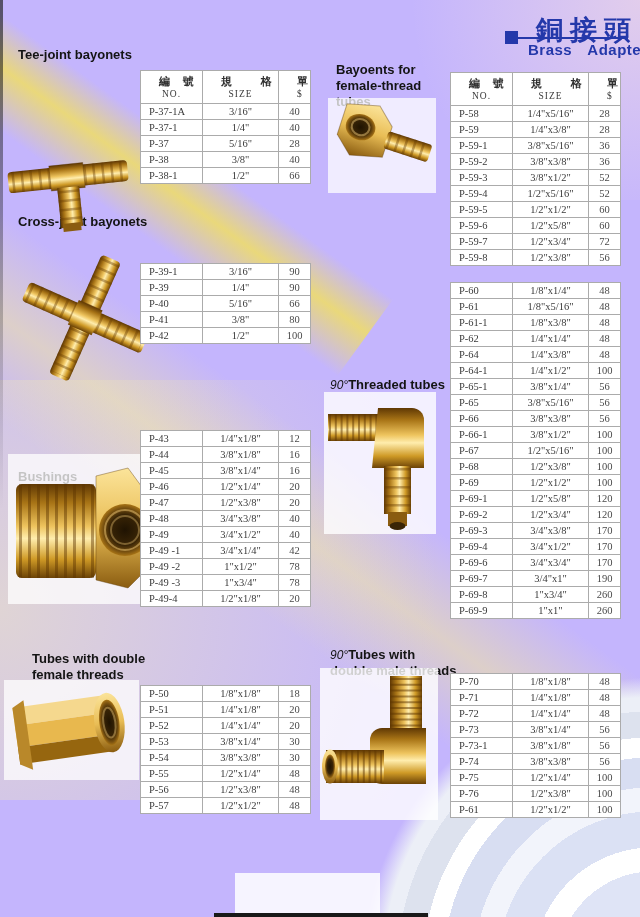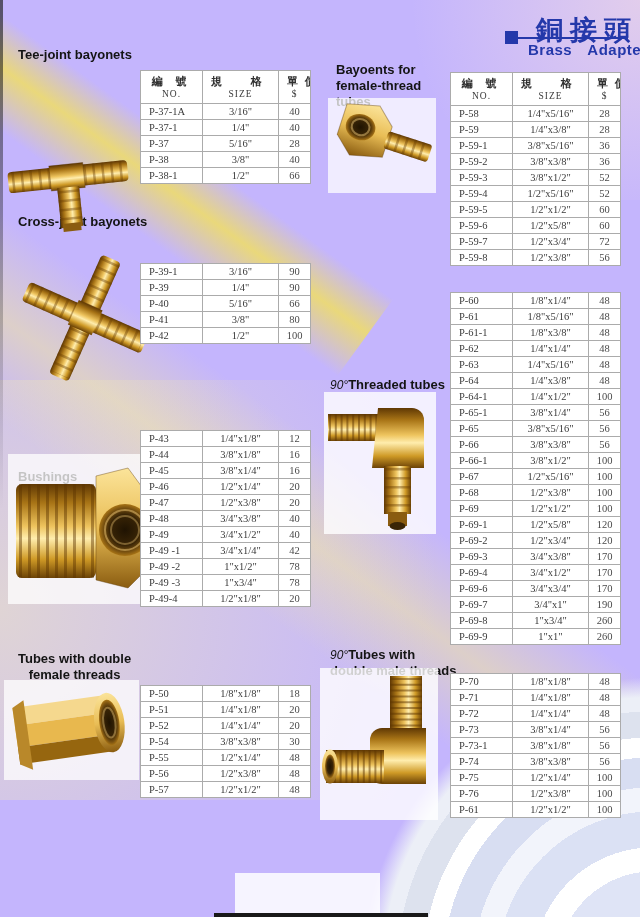--- a/index.html
+++ b/index.html
@@ -40,21 +40,21 @@
   .sec-label .l2:empty{display:none;}
 
   
   table.ptable{position:absolute;border-collapse:collapse;table-layout:fixed;width:170px;
     background:#ffffff;font-family:"Liberation Serif",serif;}
   .ptable td,.ptable th{border:1px solid #ababab;overflow:hidden;white-space:nowrap;}
   .ptable td{height:15px;font-size:10.5px;color:#3a3a3a;line-height:15px;padding:0 3px;}
   .ptable td:nth-child(1){text-align:left;padding-left:8px;}
   .ptable td:nth-child(2){text-align:center;}
   .ptable td:nth-child(3){text-align:center;color:#4a4a4a;}
-  .ptable th{height:30px;font-weight:bold;padding:1px 8px;}
+  .ptable th{height:30px;font-weight:bold;padding:1px 18px;}
   .ptable th .zh{font-size:11px;color:#2f2f2f;letter-spacing:5px;line-height:13px;}
   .ptable th:nth-child(2) .zh{letter-spacing:13px;}
   .ptable th:nth-child(3) .zh{letter-spacing:2px;}
   .ptable th .en{font-size:9.5px;font-weight:normal;color:#3a3a3a;line-height:12px;letter-spacing:1px;}
   col.c-no{width:62px;} col.c-size{width:76px;} col.c-price{width:32px;}
 
   .photo{position:absolute;}
 </style>
 </head>
 <body>
@@ -80,21 +80,21 @@
 
   </div>
   <div class="sec-label" style="left:18px;top:214px;">
     <div class="l1"><span>Cross-joint bayonets</span></div>
 
   </div>
   <div class="sec-label" style="left:18px;top:425px;margin-top:44px;">
     <div class="l1"><span>Bushings</span></div>
 
   </div>
-  <div class="sec-label" style="left:18px;top:651px;text-align:center;">
+  <div class="sec-label" style="left:32px;top:651px;">
     <div class="l1"><span>Tubes with double</span></div>
     <div class="l2">female threads</div>
   </div>
   <div class="sec-label" style="left:336px;top:62px;width:120px;">
     <div class="l1"><span>Bayoents for</span></div>
     <div class="l2">female-thread tubes</div>
   </div>
   <div class="sec-label" style="left:330px;top:377px;">
     <div class="l1"><span class="deg">90°</span><span>Threaded tubes</span></div>
 
@@ -379,20 +379,25 @@
           <td>P-51</td>
           <td>1/4"x1/8"</td>
           <td>20</td>
         </tr>
         <tr>
           <td>P-52</td>
           <td>1/4"x1/4"</td>
           <td>20</td>
         </tr>
         <tr>
+          <td>P-53</td>
+          <td>3/8"x1/4"</td>
+          <td>30</td>
+        </tr>
+        <tr>
           <td>P-54</td>
           <td>3/8"x3/8"</td>
           <td>30</td>
         </tr>
         <tr>
           <td>P-55</td>
           <td>1/2"x1/4"</td>
           <td>48</td>
         </tr>
         <tr>
@@ -477,21 +482,21 @@
           <td>72</td>
         </tr>
         <tr>
           <td>P-59-8</td>
           <td>1/2"x3/8"</td>
           <td>56</td>
         </tr>
       </tbody>
   </table>
 
-  <table class="ptable" style="left:450px;top:292px;">
+  <table class="ptable" style="left:450px;top:282px;">
     <colgroup>
         <col class="c-no">
         <col class="c-size">
         <col class="c-price">
       </colgroup>
     <tbody>
         <tr>
           <td>P-60</td>
           <td>1/8"x1/4"</td>
           <td>48</td>
@@ -502,25 +507,20 @@
           <td>48</td>
         </tr>
         <tr>
           <td>P-61-1</td>
           <td>1/8"x3/8"</td>
           <td>48</td>
         </tr>
         <tr>
           <td>P-62</td>
           <td>1/4"x1/4"</td>
-          <td>48</td>
-        </tr>
-        <tr>
-          <td>P-63</td>
-          <td>1/4"x5/16"</td>
           <td>48</td>
         </tr>
         <tr>
           <td>P-64</td>
           <td>1/4"x3/8"</td>
           <td>48</td>
         </tr>
         <tr>
           <td>P-64-1</td>
           <td>1/4"x1/2"</td>

